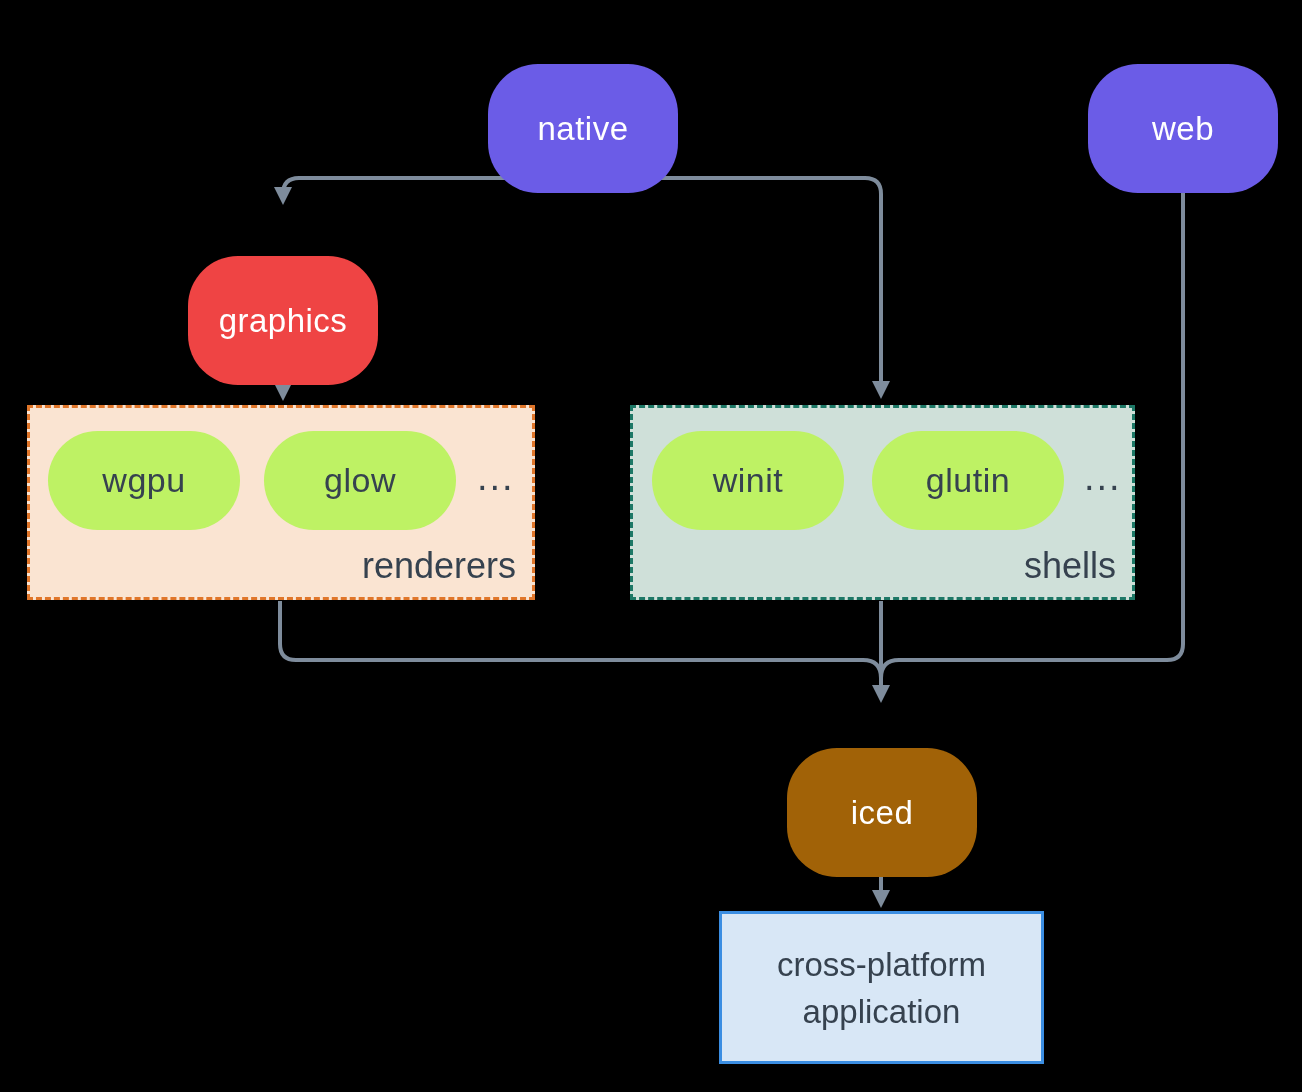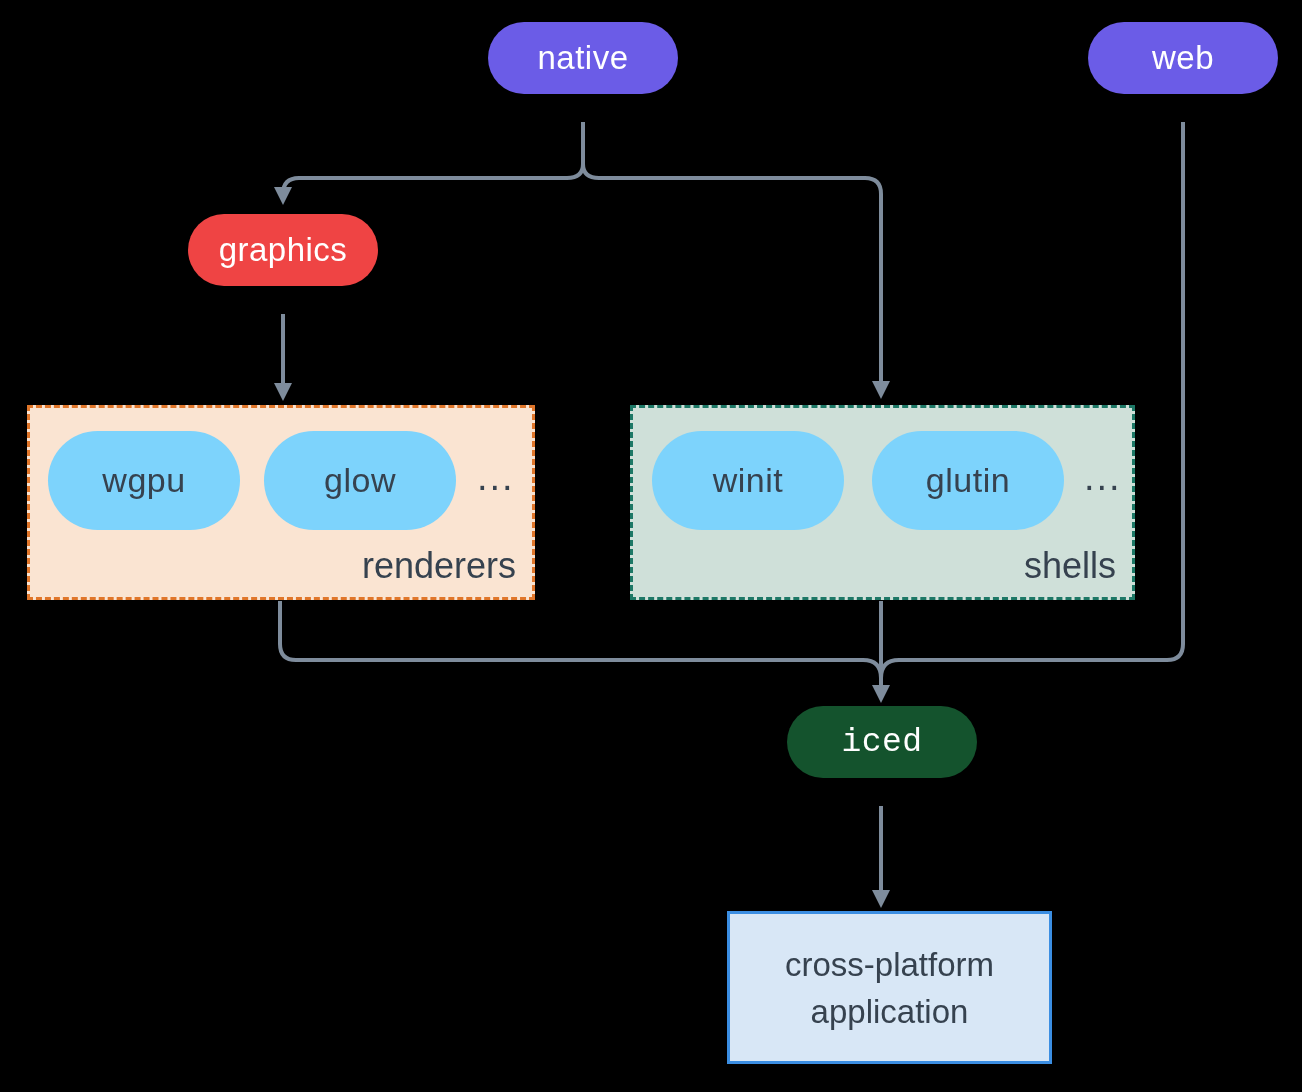--- a/index.html
+++ b/index.html
@@ -18,33 +18,34 @@
   .edges {
     position: absolute;
     left: 0;
     top: 0;
     width: 1302px;
     height: 1092px;
   }
   .pill {
     position: absolute;
     width: 190px;
-    height: 72px;
+    height: 129px;
     border-radius: 50px;
     display: flex;
     align-items: center;
     justify-content: center;
     font-size: 33px;
     color: #ffffff;
     letter-spacing: 0.5px;
+    margin-top: 42px;
   }
   .pill-native   { left: 488px;  top: 22px;  background: #6b5ce7; }
   .pill-web      { left: 1088px; top: 22px;  background: #6b5ce7; }
   .pill-graphics { left: 188px;  top: 214px; background: #ef4444; }
-  .pill-iced     { left: 787px;  top: 706px; background: #14532d; font-family: Liberation Mono, monospace; }
+  .pill-iced     { left: 787px;  top: 706px; background: #a16207; }
 
   .group {
     position: absolute;
     top: 405px;
     height: 195px;
     border: 3px dashed;
     box-sizing: border-box;
   }
   .group-renderers {
     left: 27px;
@@ -56,21 +57,21 @@
     left: 630px;
     width: 505px;
     background: #cfe0d9;
     border-color: #1d7866;
   }
   .chip {
     position: absolute;
     top: 23px;
     width: 192px;
     height: 99px;
-    background: #7dd3fc;
+    background: #bef264;
     border-radius: 50px;
     display: flex;
     align-items: center;
     justify-content: center;
     font-size: 34px;
     color: #36424f;
     letter-spacing: 0.5px;
   }
   .group-renderers .chip-0 { left: 18px;  }
   .group-renderers .chip-1 { left: 234px; }
@@ -101,21 +102,20 @@
     background: #d8e7f6;
     border: 3px solid #3b8ee2;
     box-sizing: border-box;
     display: flex;
     flex-direction: column;
     align-items: center;
     justify-content: center;
     font-size: 33px;
     line-height: 47px;
     color: #36424f;
-    margin-left: 8px;
   }
 </style>
 </head>
 <body>
 
 <div class="stage">
 
   <svg class="edges" viewBox="0 0 1302 1092" xmlns="http://www.w3.org/2000/svg">
     <defs>
       <marker id="arrow" markerUnits="userSpaceOnUse" markerWidth="22" markerHeight="20" refX="13" refY="9" orient="auto">

